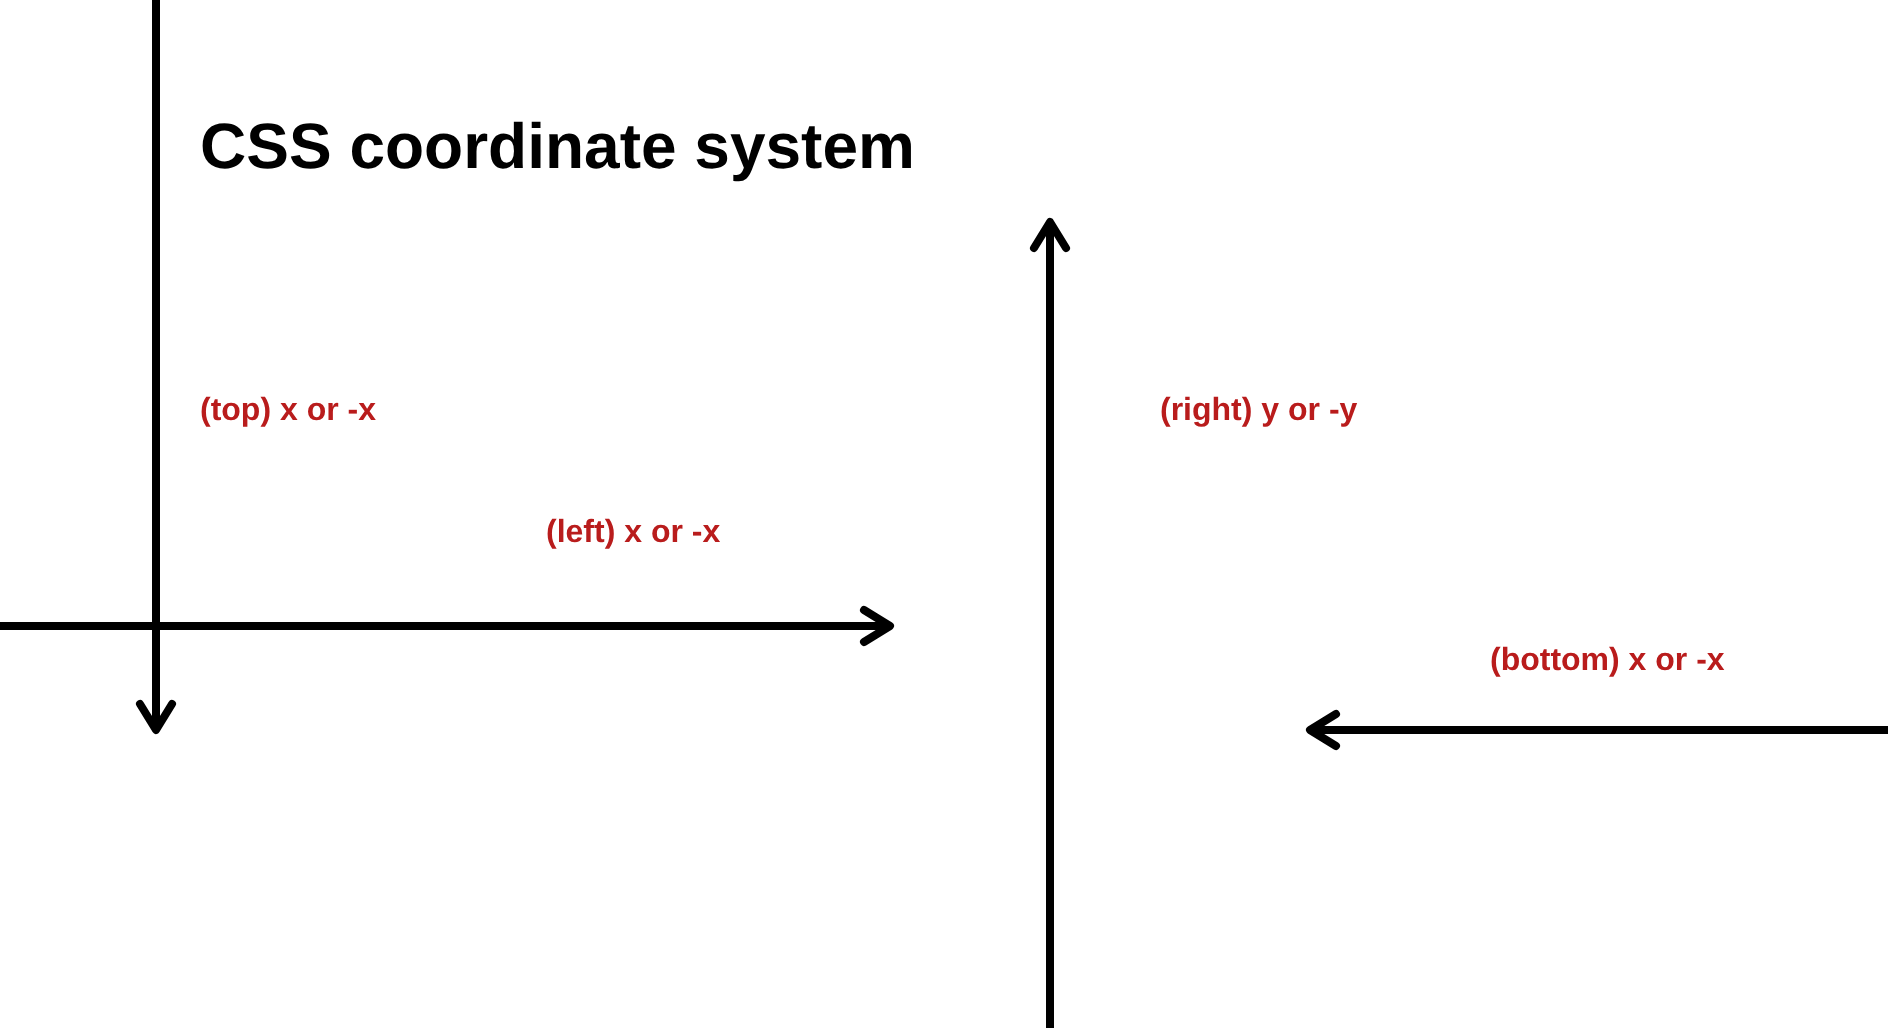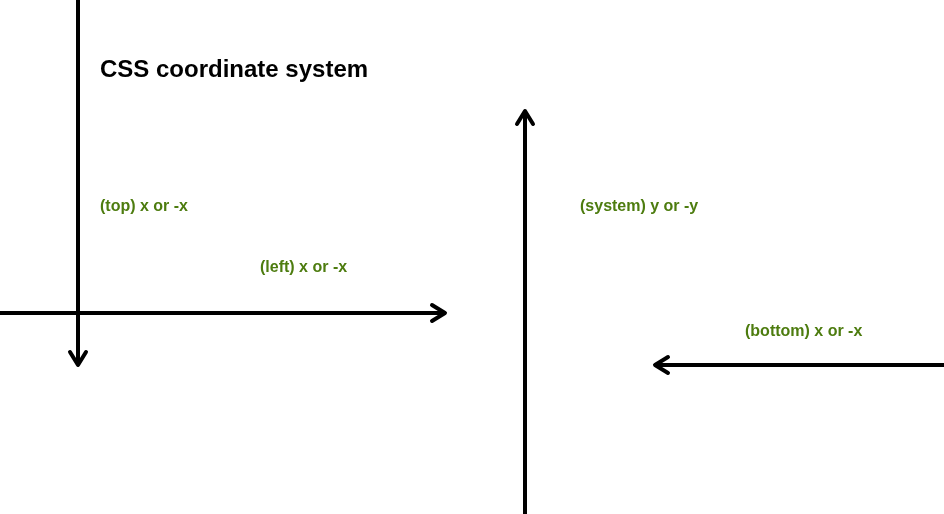--- a/index.html
+++ b/index.html
@@ -12,38 +12,38 @@
       height: 514px;
       background: #ffffff;
       position: relative;
       font-family: Arial, sans-serif;
       overflow: hidden;
     }
     .title {
       position: absolute;
       top: 55px;
       left: 100px;
-      font-size: 24px;
+      font-size: 32px;
       font-weight: 900;
       color: #000;
     }
     .label {
       position: absolute;
       font-size: 16px;
       font-weight: 700;
-      color: #4d7c0f;
+      color: #b91c1c;
       white-space: nowrap;
     }
     .label-top {
       top: 197px;
       left: 100px;
     }
     .label-left {
       top: 258px;
-      left: 260px;
+      left: 273px;
       text-align: center;
     }
     .label-bottom {
       top: 197px;
       left: 580px;
     }
     .label-right {
       top: 322px;
       left: 745px;
     }
@@ -52,21 +52,21 @@
       overflow: visible;
     }
   </style>
 </head>
 <body>
 
 <div class="title">CSS coordinate system</div>
 
 <div class="label label-top">(top)  x or -x</div>
 <div class="label label-left">(left)  x or -x</div>
-<div class="label label-bottom">(system)  y or -y</div>
+<div class="label label-bottom">(right)  y or -y</div>
 <div class="label label-right">(bottom)   x or -x</div>
 
 <svg class="arrow" style="left:68px; top:0px;" width="20" height="380">
   <line x1="10" y1="0" x2="10" y2="363" stroke="#000" stroke-width="4"></line>
   <polyline points="2,352 10,365 18,352" fill="none" stroke="#000" stroke-width="4" stroke-linecap="round" stroke-linejoin="round"></polyline>
 </svg>
 
 <svg class="arrow" style="left:0px; top:303px;" width="460" height="20">
   <line x1="0" y1="10" x2="443" y2="10" stroke="#000" stroke-width="4"></line>
   <polyline points="432,2 445,10 432,18" fill="none" stroke="#000" stroke-width="4" stroke-linecap="round" stroke-linejoin="round"></polyline>

